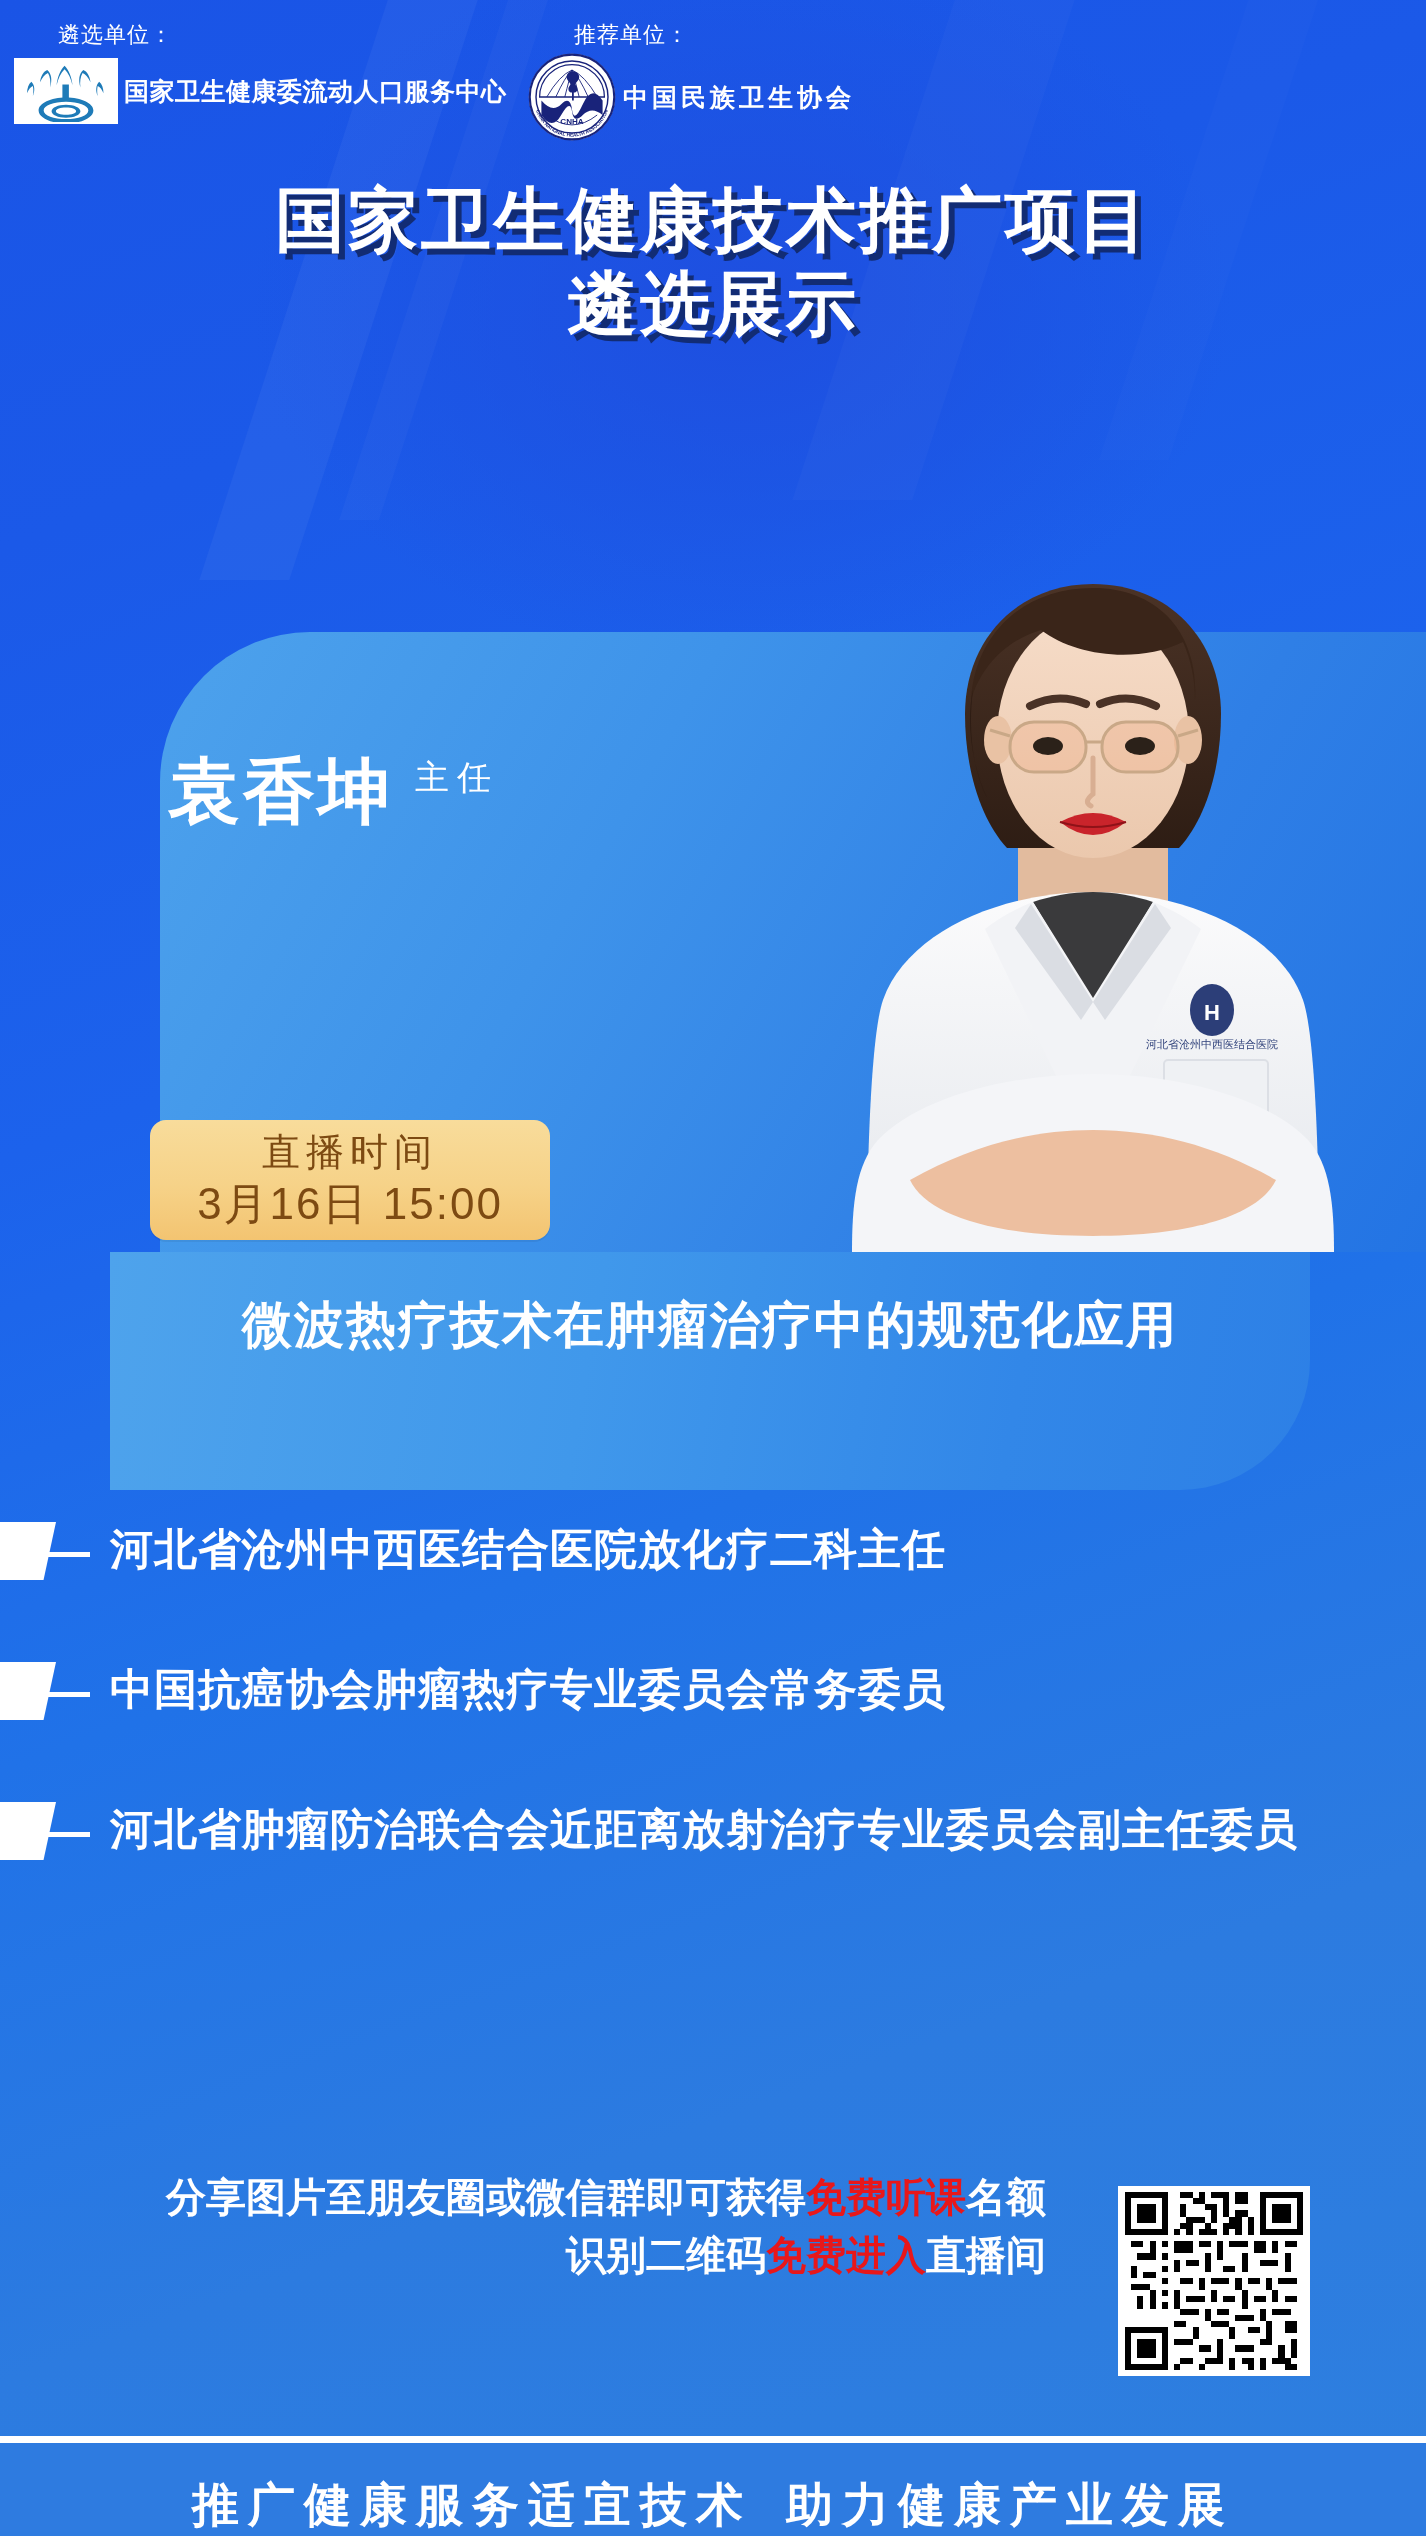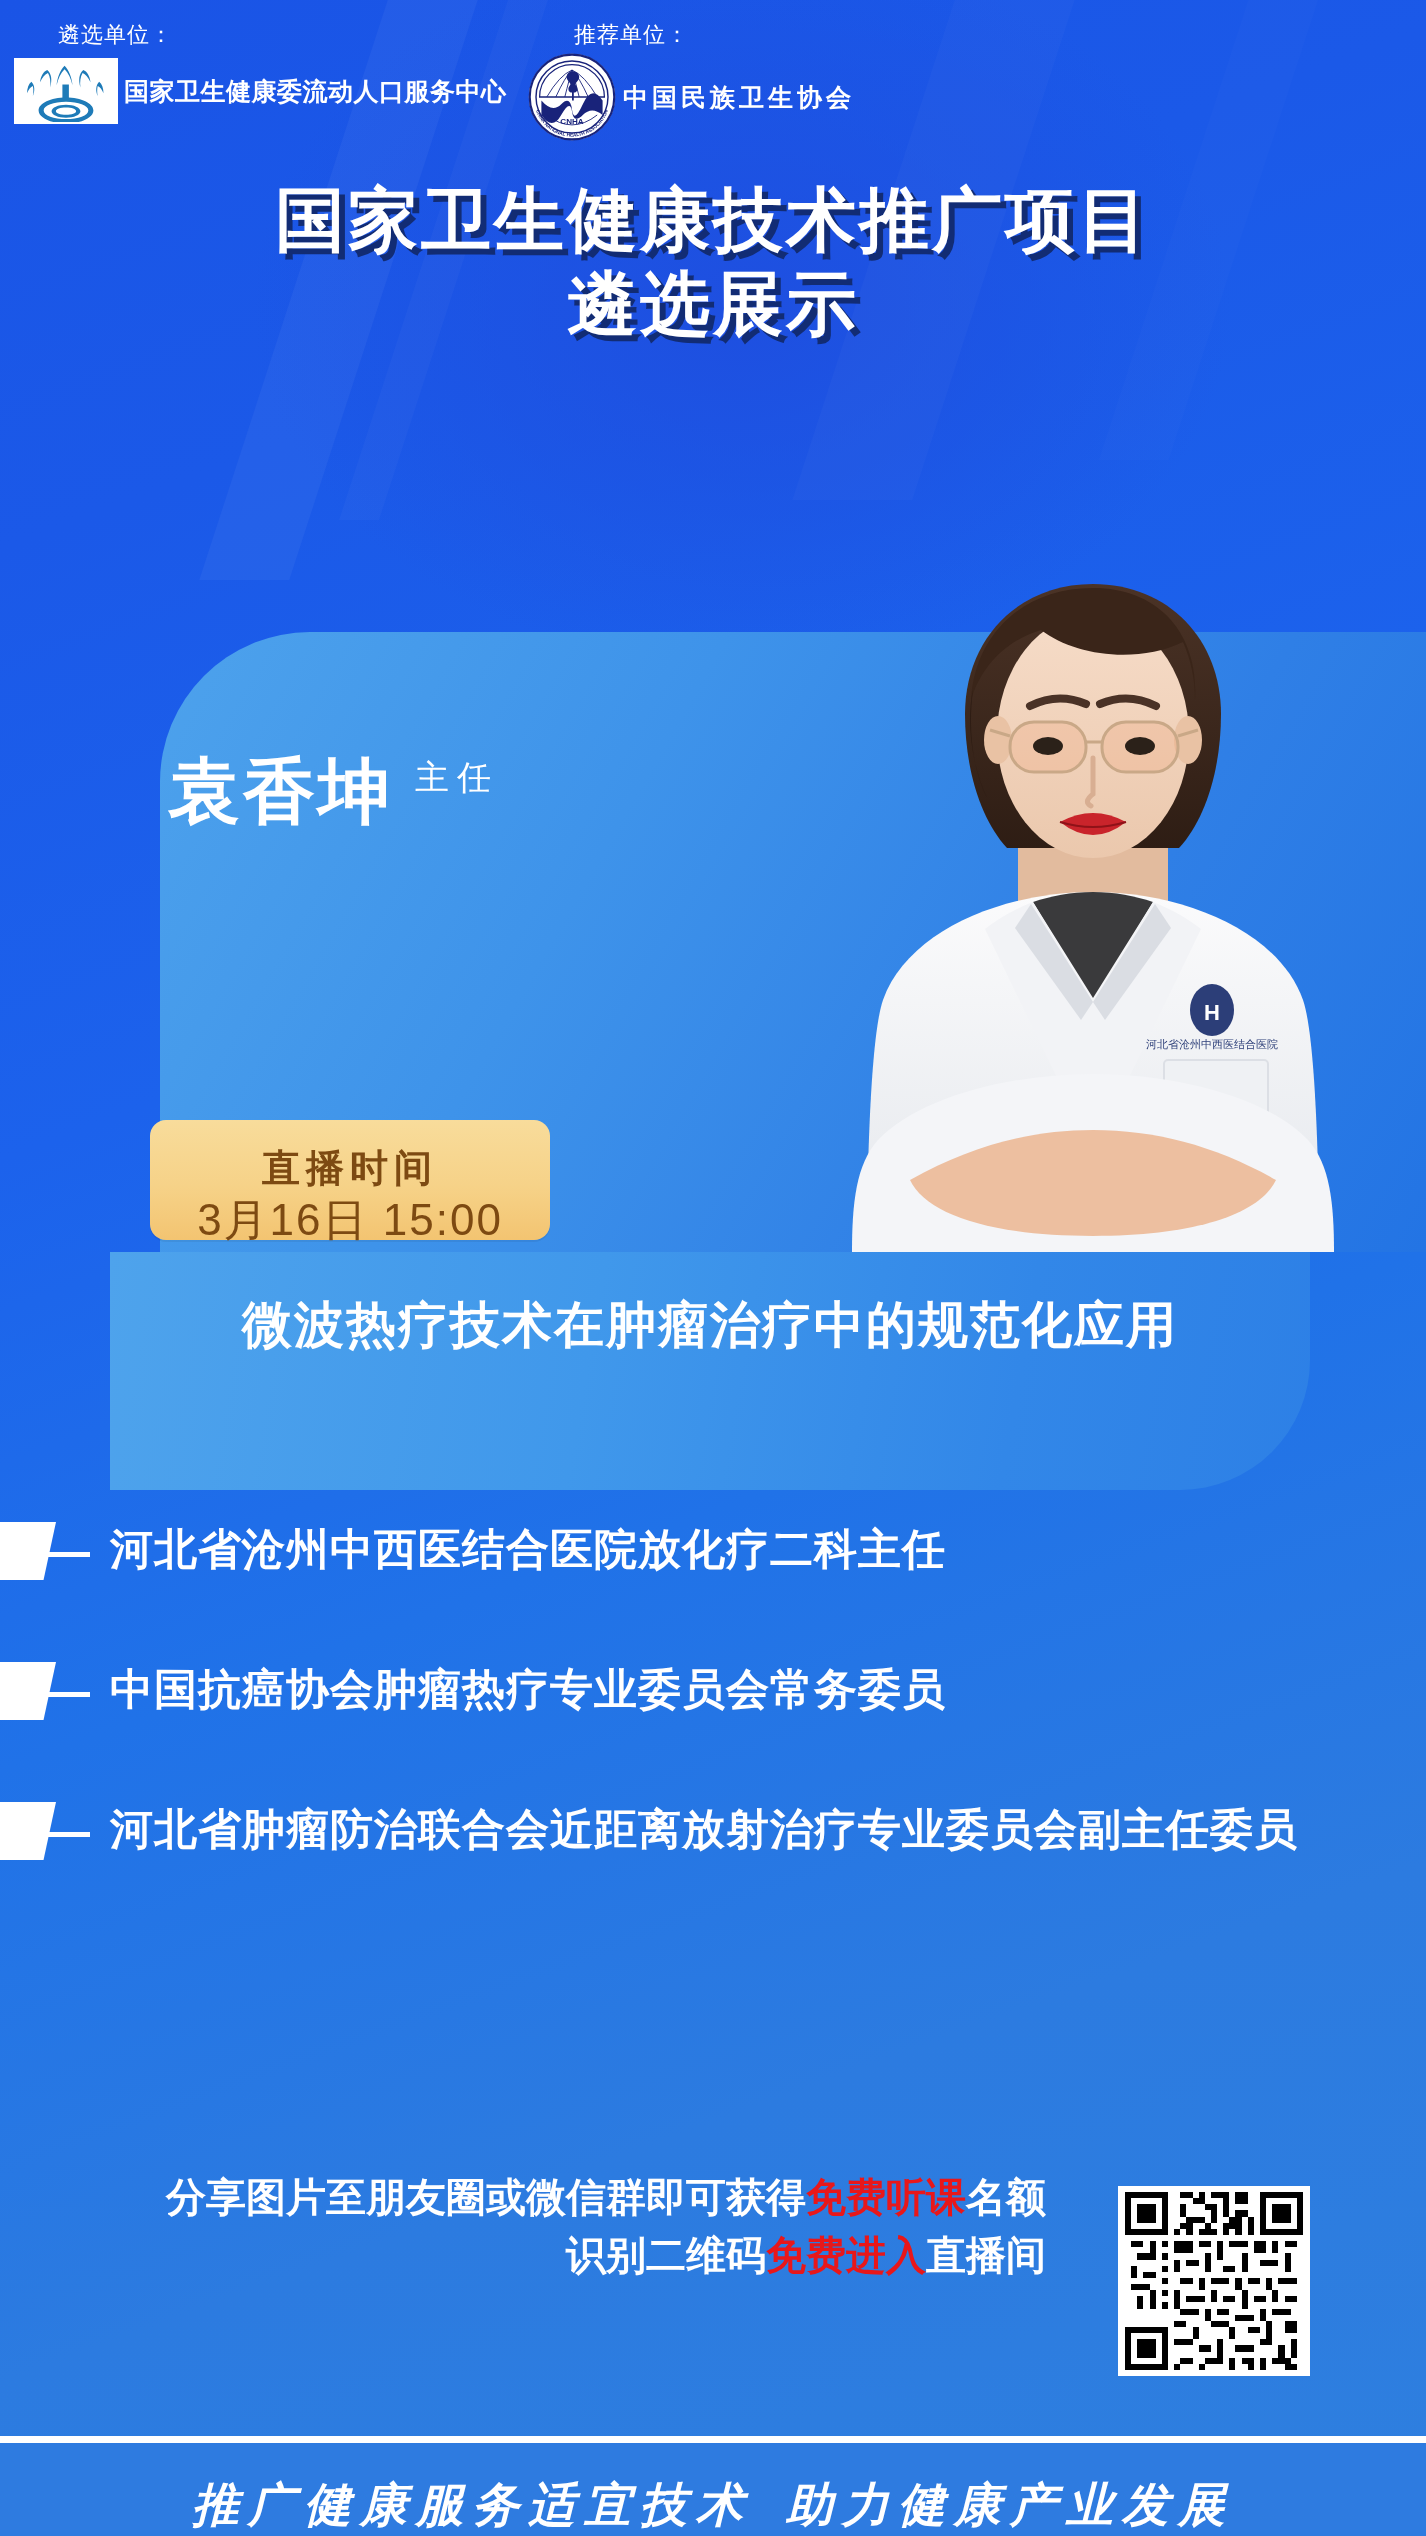--- a/index.html
+++ b/index.html
@@ -79,22 +79,22 @@
 
   
   #timeBadge{
     position:absolute;left:150px;top:1120px;width:400px;height:120px;
     border-radius:16px;
     background:linear-gradient(180deg,#F8DC9B 0%,#F6D288 55%,#F3C471 100%);
     box-shadow:0 2px 0 rgba(0,0,0,0.06);
     text-align:center;
   }
   #timeBadge .tlab{
-    color:#7D4A12;font-size:38px;font-weight:700;letter-spacing:6px;
-    padding-top:24px;line-height:48px;
+    color:#7D4A12;font-size:38px;font-weight:400;letter-spacing:6px;
+    padding-top:8px;line-height:48px;
     font-family:"Liberation Serif","DejaVu Serif",serif;
   }
   #timeBadge .tval{
     color:#7D4A12;font-size:44px;font-weight:400;letter-spacing:2px;line-height:56px;
   }
 
   
   .bullet{position:absolute;left:0;width:1426px;display:flex;align-items:flex-start;}
   .bmark{position:relative;width:110px;flex:0 0 110px;height:60px;}
   .bmark .para{
@@ -123,21 +123,21 @@
   #qrWrap svg{display:block;width:100%;height:100%;}
 
   
   #footerRule{position:absolute;left:0;top:2436px;width:1426px;height:7px;background:#ffffff;}
   #footerBand{
     position:absolute;left:0;top:2443px;width:1426px;height:93px;
     background:#2E7BE0;display:flex;align-items:center;justify-content:center;
   }
   #footerBand .fx{
     color:#ffffff;font-size:47px;font-weight:700;letter-spacing:9px;
-    font-style:italic;white-space:nowrap;
+    white-space:nowrap;
     font-family:"Liberation Serif","DejaVu Serif",serif;
     margin-top:32px;
   }
   #footerBand .gap{display:inline-block;width:34px;}
 </style>
 </head>
 <body>
 
 <div id="poster">
 

